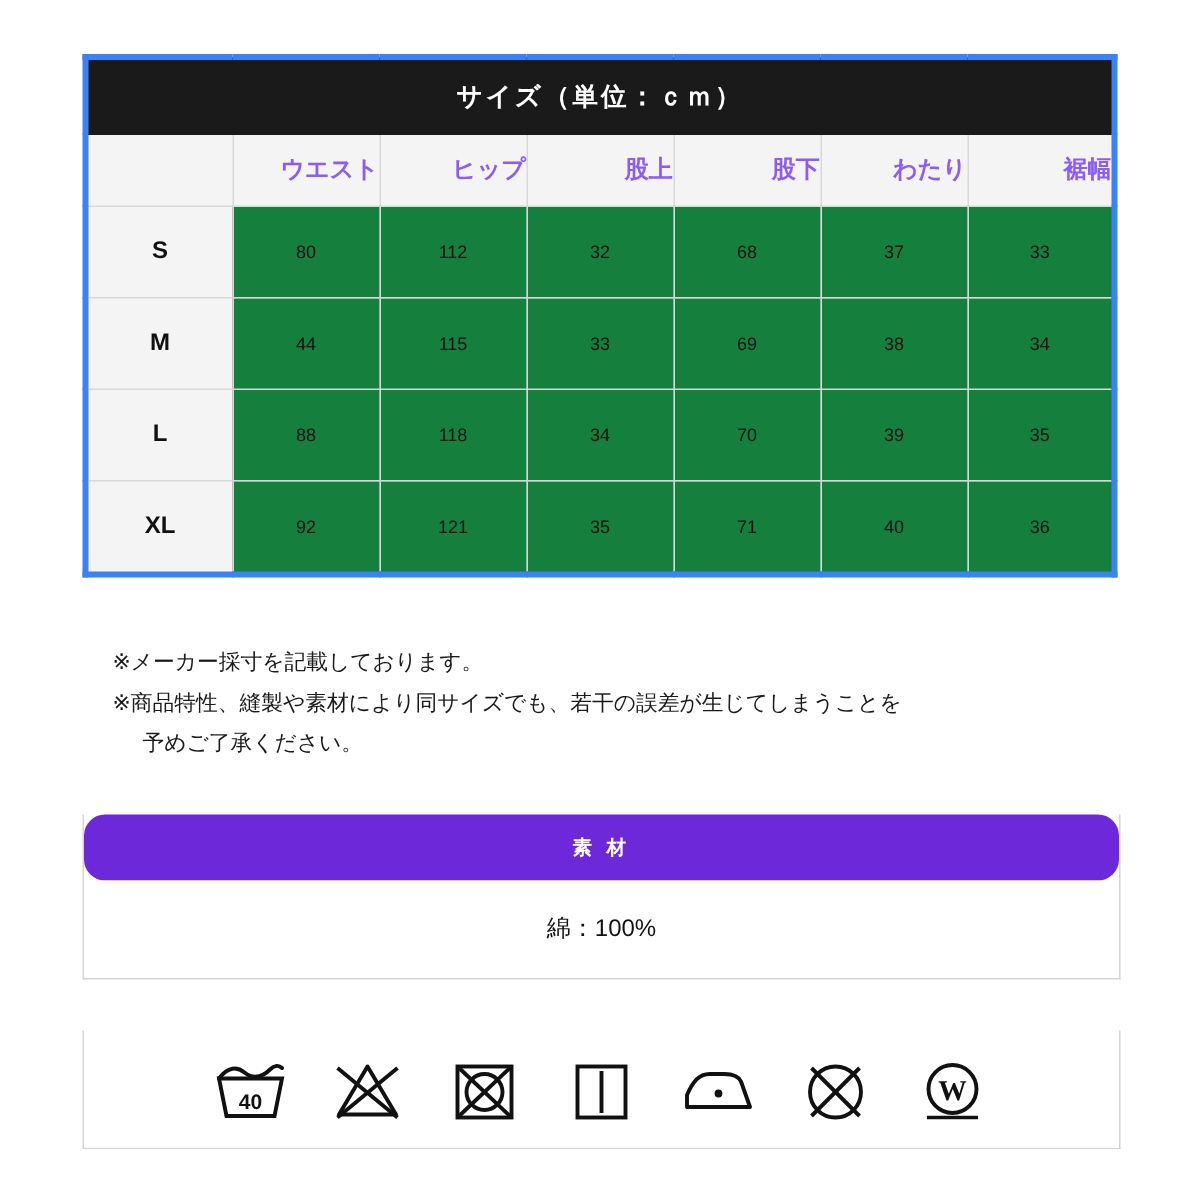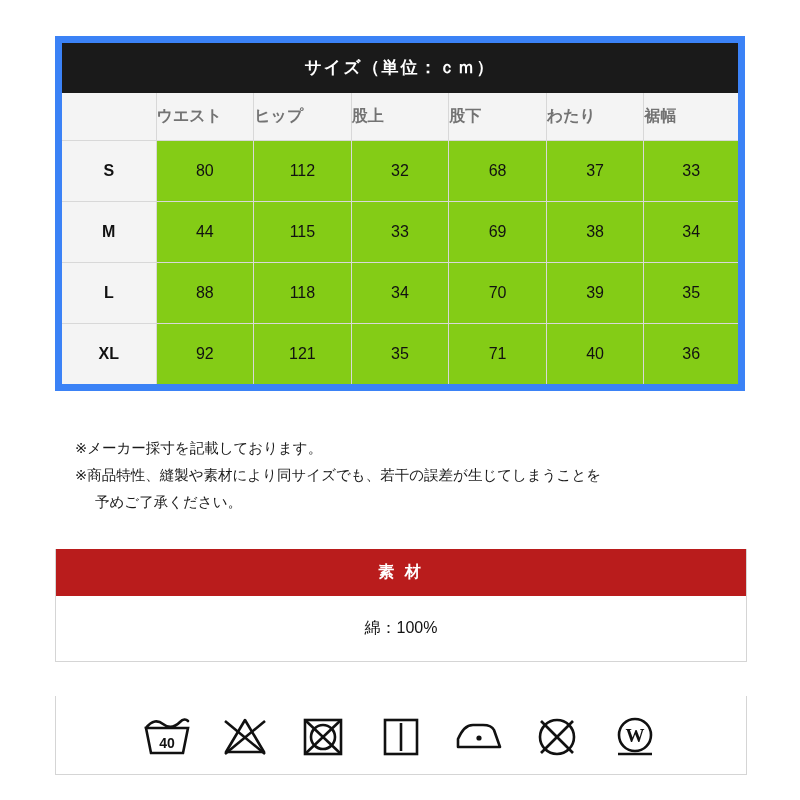--- a/index.html
+++ b/index.html
@@ -21,50 +21,50 @@
     box-sizing: border-box;
     padding: 30px 55px;
   }
 
   
   .size-table {
     width: 690px;
     border-collapse: collapse;
     table-layout: fixed;
     margin: 6px 0 0 0;
-    border: 7px solid #3b82f6;
+    border: 4px solid #3b82f6;
   }
   .size-table .title-row th {
     background: #1a1a1a;
     color: #ffffff;
     font-size: 17px;
     font-weight: bold;
     letter-spacing: 2px;
     padding: 13px 0;
     text-align: center;
     border: 1px solid #1a1a1a;
   }
   .size-table .head-row th {
     background: #f4f4f4;
-    color: #737373;
+    color: #8b5cf6;
     font-size: 16px;
     font-weight: bold;
     padding: 13px 0;
-    text-align: left;
+    text-align: right;
     border: 1px solid #d8d8d8;
   }
   .size-table .head-row th.corner {
     background: #f4f4f4;
   }
   .size-table tbody td, .size-table tbody th {
     border: 1px solid #d8d8d8;
     text-align: center;
     height: 58px;
-    font-size: 16px;
-    background: #84cc16;
+    font-size: 12px;
+    background: #15803d;
     font-weight: normal;
   }
   .size-table tbody th.rowlabel {
     background: #f4f4f4;
     font-weight: bold;
     font-size: 16px;
     width: 72px;
   }
 
   
@@ -79,27 +79,28 @@
   }
 
   
   .section {
     width: 690px;
     margin-top: 34px;
     border: 1px solid #d5d5d5;
     border-top: none;
   }
   .section-header {
-    background: #b91c1c;
+    background: #6d28d9;
     color: #ffffff;
-    font-size: 16px;
+    font-size: 13px;
     font-weight: bold;
     letter-spacing: 3px;
     text-align: center;
     padding: 13px 0;
+    border-radius: 14px;
   }
   .section-body {
     background: #ffffff;
     text-align: center;
     font-size: 16px;
     padding: 22px 0;
   }
   .section-body.icons {
     padding: 14px 0 12px 0;
   }

